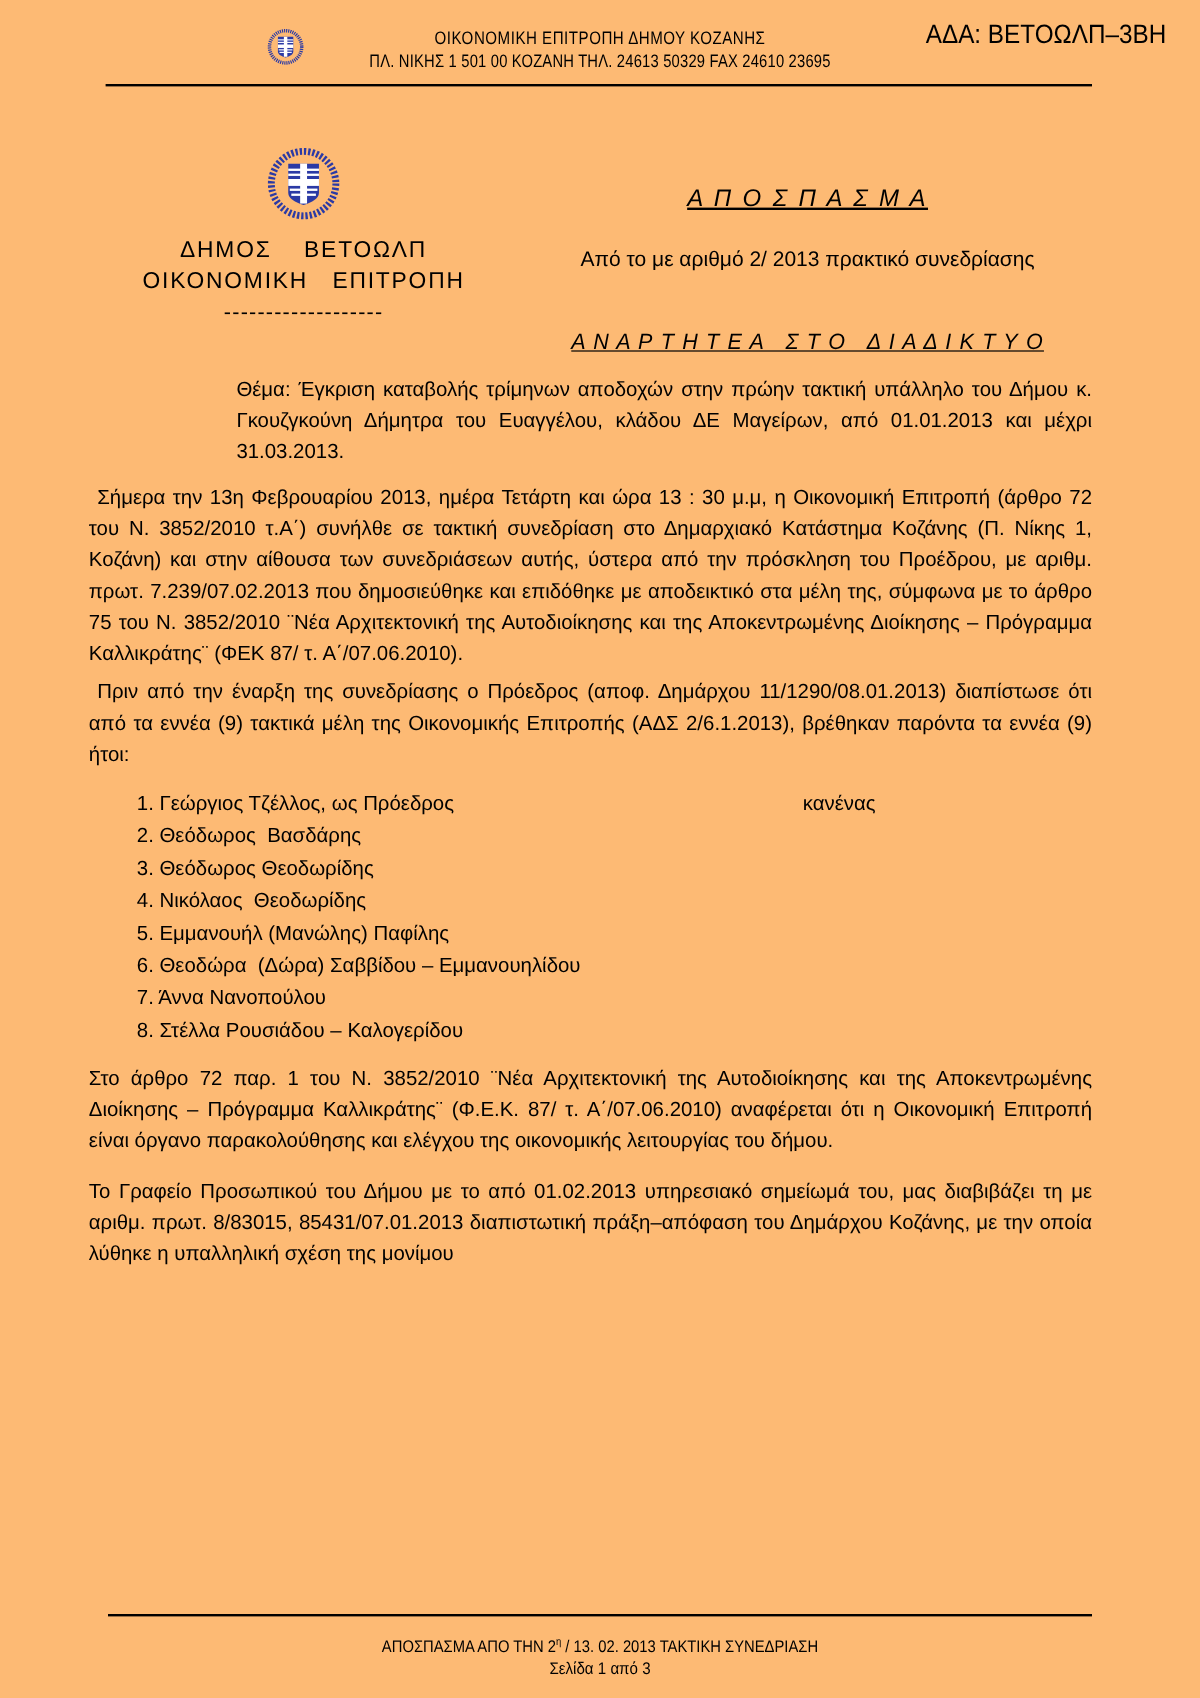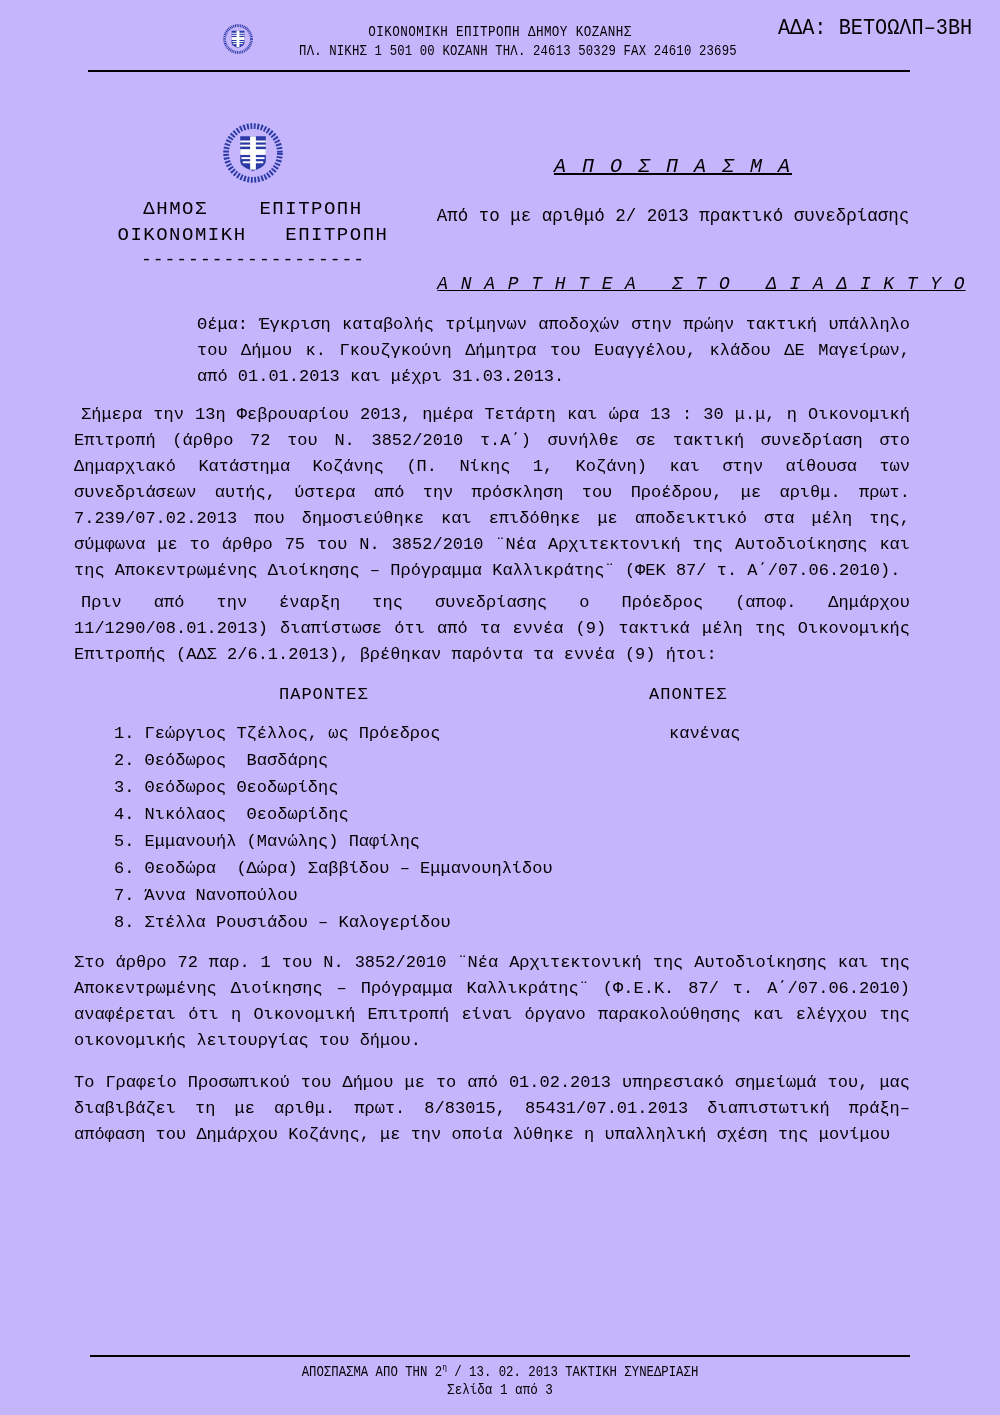--- a/index.html
+++ b/index.html
@@ -1,22 +1,22 @@
 <!DOCTYPE html>
 <html lang="el" style="--emblem-blue: #2b3aa5;"><head>
 <meta charset="utf-8">
 <style>
   html,body{margin:0;padding:0;background:#777;}
   .page{
     position:relative;
     width:1000px;height:1415px;
     margin:0 auto;
-    background:#c4b5fd;
+    background:#fdba74;
     color:#000;
-    font-family:Liberation Mono, monospace;
+    font-family:Liberation Sans, sans-serif;
     overflow:hidden;
   }
   
   .masthead{position:relative;height:312px;}
   .small-emblem{position:absolute;left:222px;top:22px;width:32px;height:34px;}
   .lh-center{position:absolute;left:255px;top:24px;width:490px;text-align:center;white-space:nowrap;}
   .lh-line1{font-size:15px;transform:scaleX(.84);transform-origin:center;letter-spacing:.5px;}
   .lh-line2{font-size:15px;transform:scaleX(.82);transform-origin:center;margin-top:2px;letter-spacing:.2px;}
   .ada{position:absolute;right:28px;top:16px;font-size:22px;transform:scaleX(.92);transform-origin:right;white-space:nowrap;}
   .top-rule{position:absolute;left:88px;right:90px;top:70px;border-top:2px solid #000;}
@@ -43,21 +43,21 @@
   
   .attendance{position:relative;margin-bottom:14px;}
   .att-headers{position:relative;height:28px;margin-bottom:10px;}
   .present-h{position:absolute;left:205px;letter-spacing:1px;}
   .absent-h{position:absolute;left:575px;letter-spacing:1px;}
   .att-body{position:relative;}
   .present-list{margin-left:40px;}
   .present-list .member{line-height:27px;white-space:pre;}
   .absent-val{position:absolute;left:595px;top:0;line-height:27px;}
   
-  .footer{position:absolute;left:90px;right:90px;bottom:16px;border-top:2px solid #000;padding-top:2px;text-align:center;}
+  .footer{position:absolute;left:90px;right:90px;bottom:16px;border-top:2px solid #000;padding-top:12px;text-align:center;}
   .footer-line{font-size:14px;line-height:18px;transform:scaleX(.88);transform-origin:center;white-space:nowrap;}
   .footer-line sup{font-size:9px;}
   .footer-page{font-size:14px;line-height:18px;transform:scaleX(.9);transform-origin:center;}
   
   .emblem-svg{width:100%;height:100%;}
 </style>
 </head>
 <body>
 
 <div class="page">
@@ -93,21 +93,21 @@
         <rect x="30" y="30.5" width="40" height="3" fill="#fff"></rect>
         <rect x="30" y="37" width="40" height="3" fill="#fff"></rect>
         <rect x="32" y="56.5" width="36" height="3" fill="#fff"></rect>
         <rect x="34" y="63" width="32" height="3" fill="#fff"></rect>
         <rect x="45.5" y="24" width="9" height="52" fill="#fff"></rect>
         <rect x="30" y="44" width="40" height="9" fill="#fff"></rect>
       </svg>
     </div>
 
     <div class="org-block">
-      <div class="org-line">ΔΗΜΟΣ    ΕΠΙΤΡΟΠΗ</div>
+      <div class="org-line">ΔΗΜΟΣ    ΒΕΤΟΩΛΠ</div>
       <div class="org-line">ΟΙΚΟΝΟΜΙΚΗ   ΕΠΙΤΡΟΠΗ</div>
       <div class="org-dashes">-------------------</div>
     </div>
 
 
     <div class="extract-block">
       <div class="extract-title">Α Π Ο Σ Π Α Σ Μ Α</div>
       <div class="extract-from">Από το με αριθμό 2/ 2013 πρακτικό συνεδρίασης</div>
       <div class="extract-web">Α Ν Α Ρ Τ Η Τ Ε Α   Σ Τ Ο   Δ Ι Α Δ Ι Κ Τ Υ Ο</div>
     </div>
@@ -115,24 +115,20 @@
 
   <div class="content">
 
     <p class="para subject">Θέμα: Έγκριση καταβολής τρίμηνων αποδοχών στην πρώην τακτική υπάλληλο του Δήμου κ. Γκουζγκούνη Δήμητρα του Ευαγγέλου, κλάδου ΔΕ Μαγείρων, από 01.01.2013 και μέχρι 31.03.2013.</p>
 
     <p class="para p1 indented">Σήμερα την 13η Φεβρουαρίου 2013, ημέρα Τετάρτη  και ώρα 13 : 30 μ.μ, η Οικονομική Επιτροπή (άρθρο 72 του Ν. 3852/2010 τ.Α΄) συνήλθε σε τακτική συνεδρίαση στο Δημαρχιακό Κατάστημα Κοζάνης (Π. Νίκης 1, Κοζάνη) και στην αίθουσα των συνεδριάσεων αυτής, ύστερα από την πρόσκληση του Προέδρου, με αριθμ. πρωτ. 7.239/07.02.2013 που δημοσιεύθηκε και επιδόθηκε με αποδεικτικό στα μέλη της, σύμφωνα με το άρθρο 75 του Ν. 3852/2010 ¨Νέα Αρχιτεκτονική της Αυτοδιοίκησης και της Αποκεντρωμένης Διοίκησης – Πρόγραμμα Καλλικράτης¨ (ΦΕΚ 87/ τ. Α΄/07.06.2010).</p>
 
     <p class="para p2 indented">Πριν από την έναρξη της συνεδρίασης ο Πρόεδρος (αποφ. Δημάρχου 11/1290/08.01.2013) διαπίστωσε ότι από τα εννέα (9) τακτικά μέλη της Οικονομικής Επιτροπής (ΑΔΣ 2/6.1.2013), βρέθηκαν παρόντα τα εννέα (9) ήτοι:</p>
 
     <div class="attendance">
-      <div class="att-headers">
-        <span class="present-h">ΠΑΡΟΝΤΕΣ</span>
-        <span class="absent-h">ΑΠΟΝΤΕΣ</span>
-      </div>
       <div class="att-body">
         <div class="present-list">
           <div class="member">1. Γεώργιος Τζέλλος, ως Πρόεδρος</div>
           <div class="member">2. Θεόδωρος  Βασδάρης</div>
           <div class="member">3. Θεόδωρος Θεοδωρίδης</div>
           <div class="member">4. Νικόλαος  Θεοδωρίδης</div>
           <div class="member">5. Εμμανουήλ (Μανώλης) Παφίλης</div>
           <div class="member">6. Θεοδώρα  (Δώρα) Σαββίδου – Εμμανουηλίδου</div>
           <div class="member">7. Άννα Νανοπούλου</div>
           <div class="member">8. Στέλλα Ρουσιάδου – Καλογερίδου</div>

